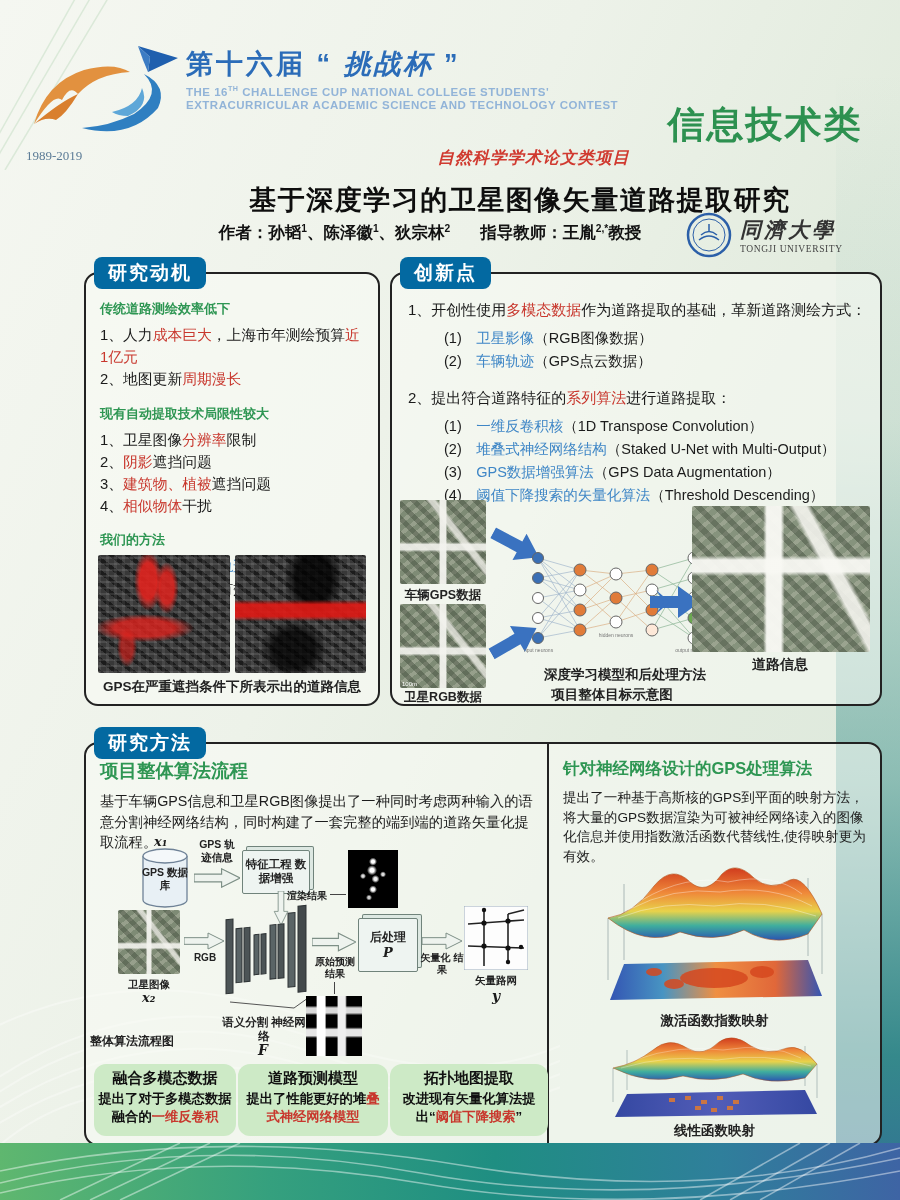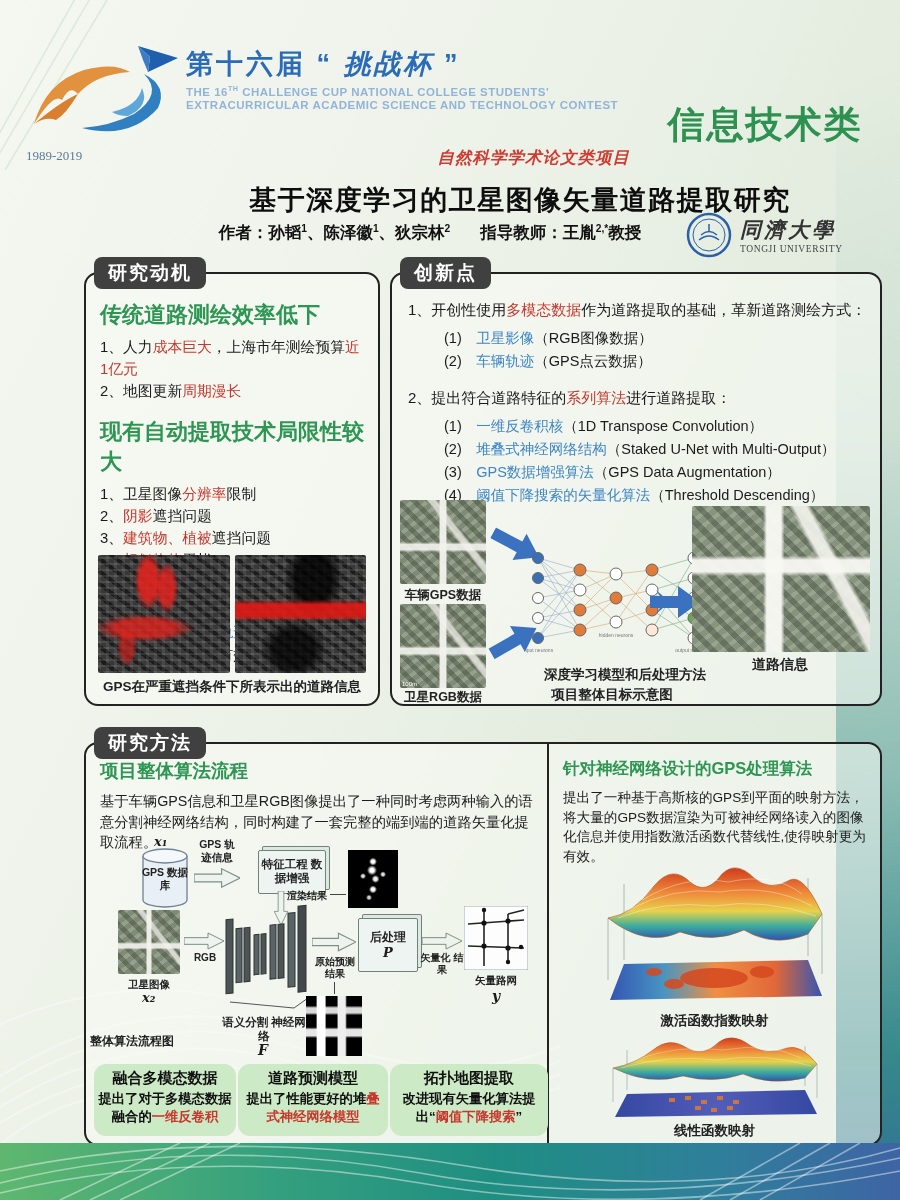--- a/index.html
+++ b/index.html
@@ -7,39 +7,39 @@
        font-family:"Liberation Sans","DejaVu Sans",sans-serif;color:#1b1b1b;
        background:linear-gradient(115deg,#f5f7f1 0%,#edf2e9 40%,#e3ecdf 65%,#dbe7db 100%);}
   .abs{position:absolute;}
   
   .right-band{right:0;top:0;width:64px;height:1200px;z-index:0;
     background:linear-gradient(180deg,rgba(70,150,140,0) 6%,rgba(70,150,140,.12) 35%,rgba(40,135,130,.45) 65%,rgba(24,120,125,.85) 88%,rgba(30,100,140,.9) 100%);}
   .bottom-band{left:0;top:1143px;width:900px;height:57px;z-index:3;
     background:linear-gradient(90deg,#5fb76f 0%,#35a07e 30%,#1f8e82 55%,#2f7f9b 80%,#3e64a4 100%);}
   .waves{z-index:0;opacity:.55;}
   .panel{border:2.5px solid #222;border-radius:14px;background:rgba(249,251,246,.55);z-index:2;}
-  .plabel{position:absolute;top:-17px;left:8px;background:#404040;color:#fff;font-weight:bold;
+  .plabel{position:absolute;top:-17px;left:8px;background:#0369a1;color:#fff;font-weight:bold;
           font-size:19px;padding:3px 14px;border-radius:8px;letter-spacing:2px;z-index:3;}
   .ghead{color:#2e9653;font-weight:bold;}
   .seg-red{color:#c8372d;}
   .seg-blue{color:#3e86c6;}
   .seg-sup{vertical-align:super;font-size:62%;}
   .seg-script{font-family:"DejaVu Serif","Liberation Serif",serif;font-style:italic;font-weight:bold;}
   
   .title-zh1{font-size:27px;font-weight:bold;color:#2b6cb8;letter-spacing:3px;}
   .title-zh2{font-size:28px;font-weight:bold;color:#2f72c0;letter-spacing:1px;margin-top:2px;}
   .title-en{font-size:11.5px;font-weight:bold;color:#92b4d8;letter-spacing:.5px;margin-top:3px;}
   .category{font-size:37px;font-weight:bold;color:#2d9150;letter-spacing:2px;}
   .ptype{font-size:16.5px;font-weight:bold;font-style:italic;color:#d03a30;letter-spacing:1px;}
   .main-title{font-size:27px;font-weight:bold;color:#0e0e0e;letter-spacing:1.5px;}
   .authors{font-size:16.5px;font-weight:bold;color:#111;}
   .uni-zh{font-family:"DejaVu Serif","Liberation Serif",serif;font-size:21px;font-weight:bold;color:#333;letter-spacing:3px;font-style:italic;}
   .uni-en{font-size:9.5px;color:#444;letter-spacing:.6px;font-family:"Liberation Serif","DejaVu Serif",serif;}
   
-  .mo-h{font-size:22px;margin:10px 0 6px 0;}
+  .mo-h{font-size:13px;margin:10px 0 6px 0;}
   .mo-li{font-size:14.8px;line-height:1.5;}
   .sat{border-radius:2px;}
   .sat-gray{background-color:#383838;background-image:
      repeating-linear-gradient(0deg,rgba(255,255,255,.10) 0 2px,transparent 2px 6px),
      repeating-linear-gradient(90deg,rgba(255,255,255,.08) 0 3px,transparent 3px 8px),
      repeating-linear-gradient(37deg,rgba(0,0,0,.5) 0 4px,transparent 4px 10px);}
   .cap{font-size:13.5px;font-weight:bold;color:#222;text-align:center;}
   
   .in-li{font-size:15px;line-height:1.45;margin-top:9px;}
   .in-sub{font-size:14.5px;line-height:1.6;margin-left:36px;}
@@ -303,21 +303,21 @@
       <div class="abs mathvar" style="left:58px;top:-4px;font-size:13px;">x₁</div>
       <svg class="abs" style="left:44px;top:10px;" width="50" height="60" viewBox="0 0 50 60">
         <path d="M3 8 V52 A22 7 0 0 0 47 52 V8" fill="#e8f0f5" stroke="#6f8297" stroke-width="1.3"></path>
         <ellipse cx="25" cy="8" rx="22" ry="7" fill="#f4f8fa" stroke="#6f8297" stroke-width="1.3"></ellipse>
       </svg>
       <div class="abs fc-label" style="left:44px;top:28px;width:50px;">GPS 数据库</div>
       <div class="abs fc-label" style="left:98px;top:0px;width:46px;font-weight:bold;">GPS 轨迹信息</div>
       <svg class="abs" style="left:98px;top:30px;" width="46" height="20" viewBox="0 0 60 24">
           <path d="M0 7 H36 V0 L60 12 L36 24 V17 H0 Z" fill="#eef3ee" stroke="#7d8f86" stroke-width="1.5"></path>
         </svg>
-      <div class="abs fc-box fc-label" style="left:162px;top:12px;width:66px;height:42px;font-size:11.5px;">特征工程 数据增强</div>
+      <div class="abs fc-box fc-label" style="left:146px;top:12px;width:66px;height:42px;font-size:11.5px;">特征工程 数据增强</div>
       <svg class="abs" style="left:168px;top:60px;transform:rotate(90deg);" width="34" height="20" viewBox="0 0 60 24">
           <path d="M0 7 H36 V0 L60 12 L36 24 V17 H0 Z" fill="#eef3ee" stroke="#7d8f86" stroke-width="1.5"></path>
         </svg>
       <div class="abs fc-label" style="left:186px;top:52px;width:50px;font-size:10px;">渲染结果</div>
       <div class="abs" style="left:234px;top:56px;width:16px;border-top:1px solid #444;"></div>
       <div class="abs blackimg" style="left:252px;top:12px;width:50px;height:58px;background-image:
         radial-gradient(circle 4px at 50% 20%,#fff 0 40%,transparent 100%),
         radial-gradient(circle 5px at 48% 35%,#fff 0 40%,transparent 100%),
         radial-gradient(circle 4px at 55% 50%,#eee 0 40%,transparent 100%),
         radial-gradient(circle 3px at 30% 45%,#ddd 0 40%,transparent 100%),

